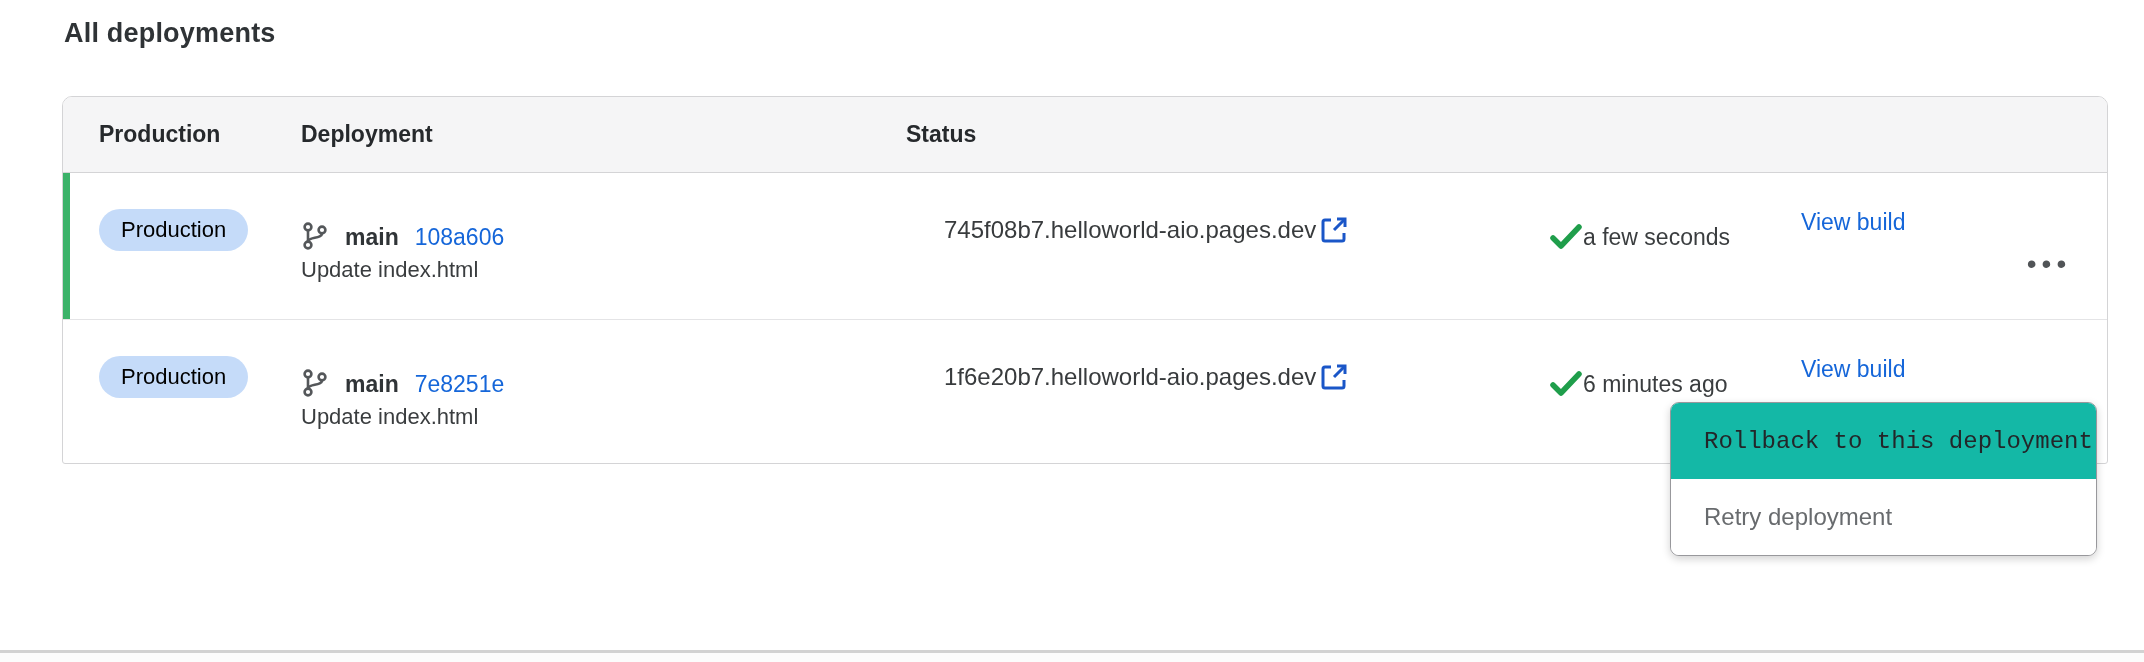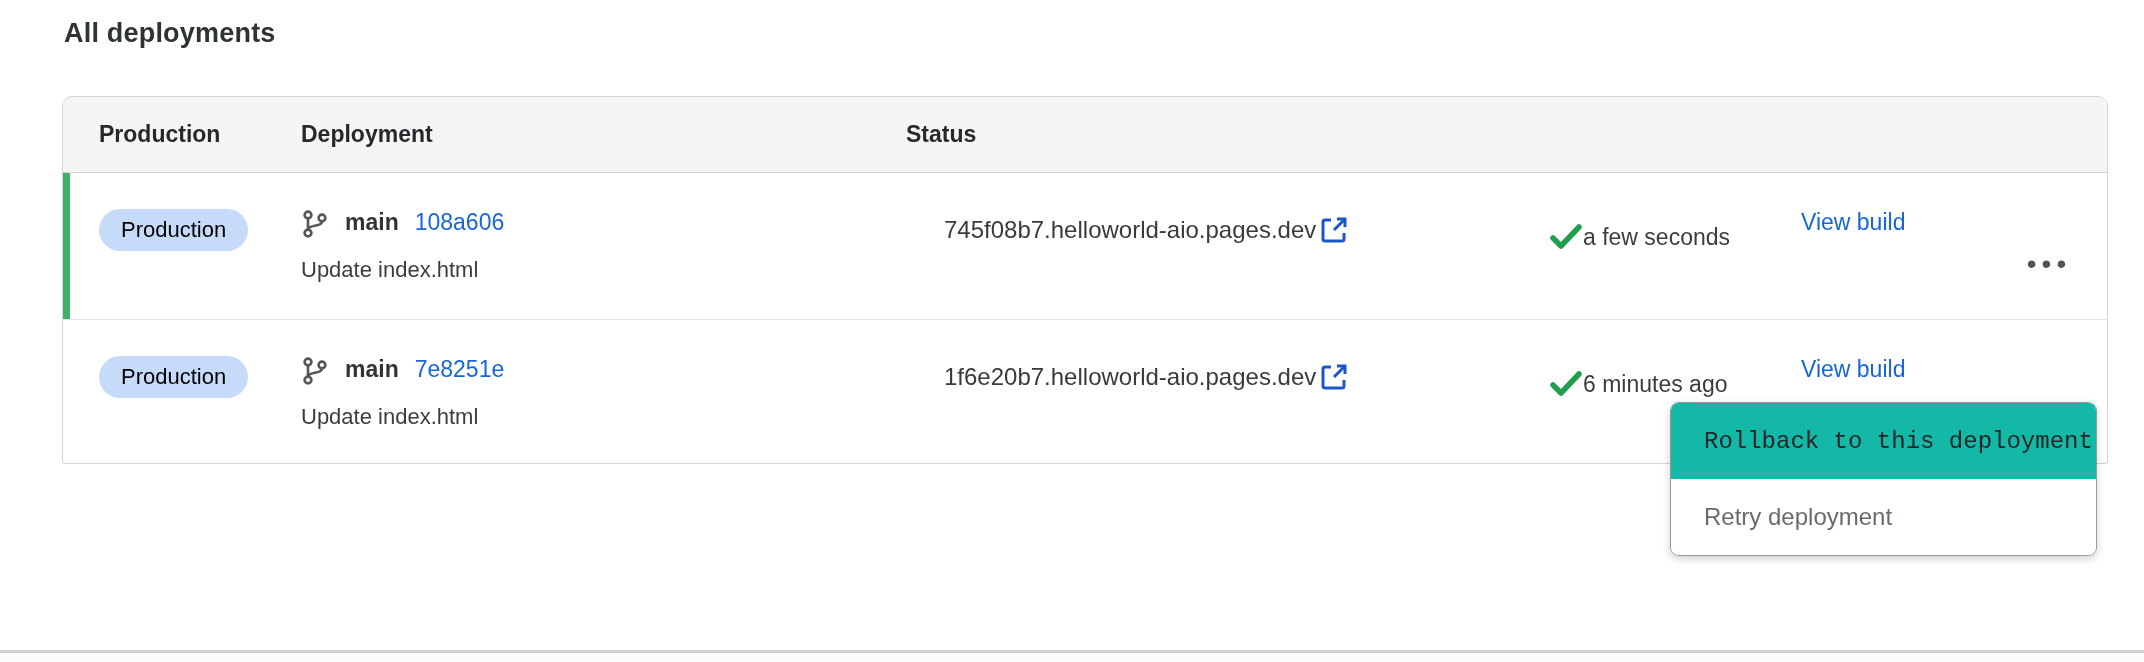--- a/index.html
+++ b/index.html
@@ -28,21 +28,21 @@
 
   .td { padding-top: 36px; }
 
   .accent-bar { position: absolute; left: 0; top: 0; bottom: 0; width: 7px;
     background: #3bb269; }
 
   .badge { display: inline-flex; align-items: center; height: 42px;
     padding: 0 22px; background: #c5dbf9; color: #000000; border-radius: 999px;
     font-size: 22px; }
 
-  .src-line { display: flex; align-items: flex-start; height: 42px; gap: 16px; }
+  .src-line { display: flex; align-items: flex-end; height: 42px; gap: 16px; }
   .branch-icon { display: inline-flex; width: 28px; height: 30px; }
   .branch-name { font-size: 23px; font-weight: 700; color: #303437; }
   .link { color: #1566d9; text-decoration: none; font-size: 23px; cursor: pointer; }
   .commit-msg { margin-top: 6px; font-size: 22px; color: #3a3d3f; }
 
   .dep-line { display: flex; align-items: center; height: 42px; gap: 2px; text-align: center; }
   .dep-url { font-size: 24px; color: #383b3d; }
   .ext-link { display: inline-flex; width: 32px; height: 32px; cursor: pointer; }
 
   .status-line { display: flex; align-items: flex-end; height: 42px; gap: 0; }

